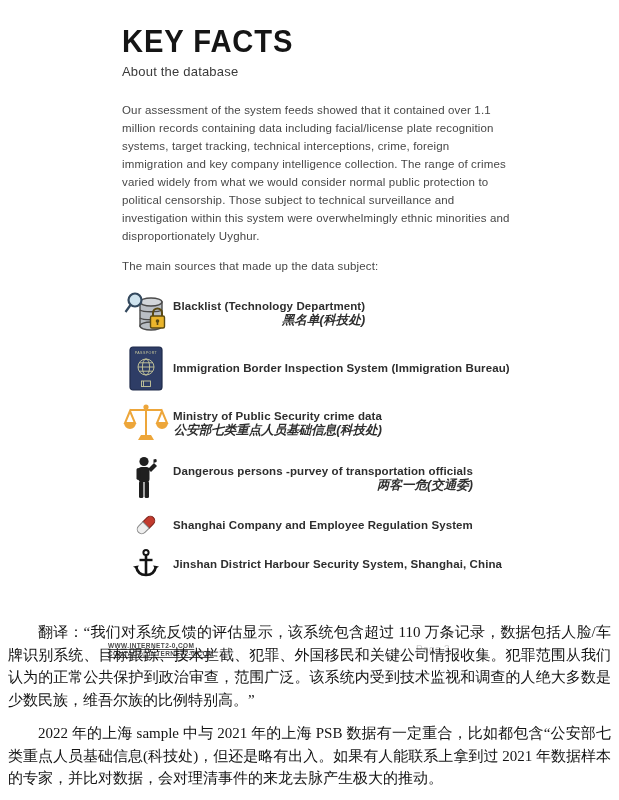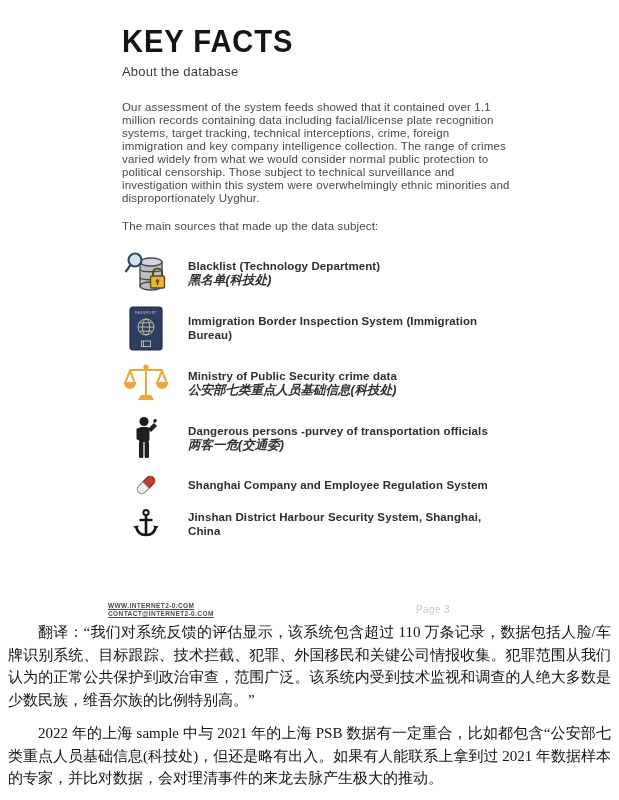--- a/index.html
+++ b/index.html
@@ -19,29 +19,29 @@
   }
   .report-title {
     font-size: 31px; font-weight: bold; color: #151515;
     letter-spacing: 1px; transform: scaleX(0.94); transform-origin: left;
     line-height: 1;
   }
   .report-subtitle {
     margin-top: 7px; font-size: 13px; color: #3a3a3a; letter-spacing: 0.2px;
   }
   .intro {
-    margin-top: 22px; font-size: 11.5px; line-height: 13px;
+    margin-top: 22px; font-size: 11.5px; line-height: 18px;
     color: #474747; letter-spacing: 0.15px;
   }
   .sources-heading {
     margin-top: 15px; font-size: 11.5px; color: #474747; letter-spacing: 0.15px;
   }
   .sources { margin-top: 17px; }
   .source-item {
-    display: flex; align-items: center; gap: 18px; margin-bottom: 7px;
+    display: flex; align-items: center; gap: 3px; margin-bottom: 7px; text-align: right;
   }
   .source-item.two-line { min-height: 48px; }
   .source-item.one-line { min-height: 32px; }
   .icon-box {
     width: 48px; min-width: 48px; display: flex;
     align-items: center; justify-content: center;
   }
   .src-text { display: flex; flex-direction: column; justify-content: center; }
   .src-title {
     font-size: 11.5px; font-weight: bold; color: #2e2e2e; line-height: 14px;

